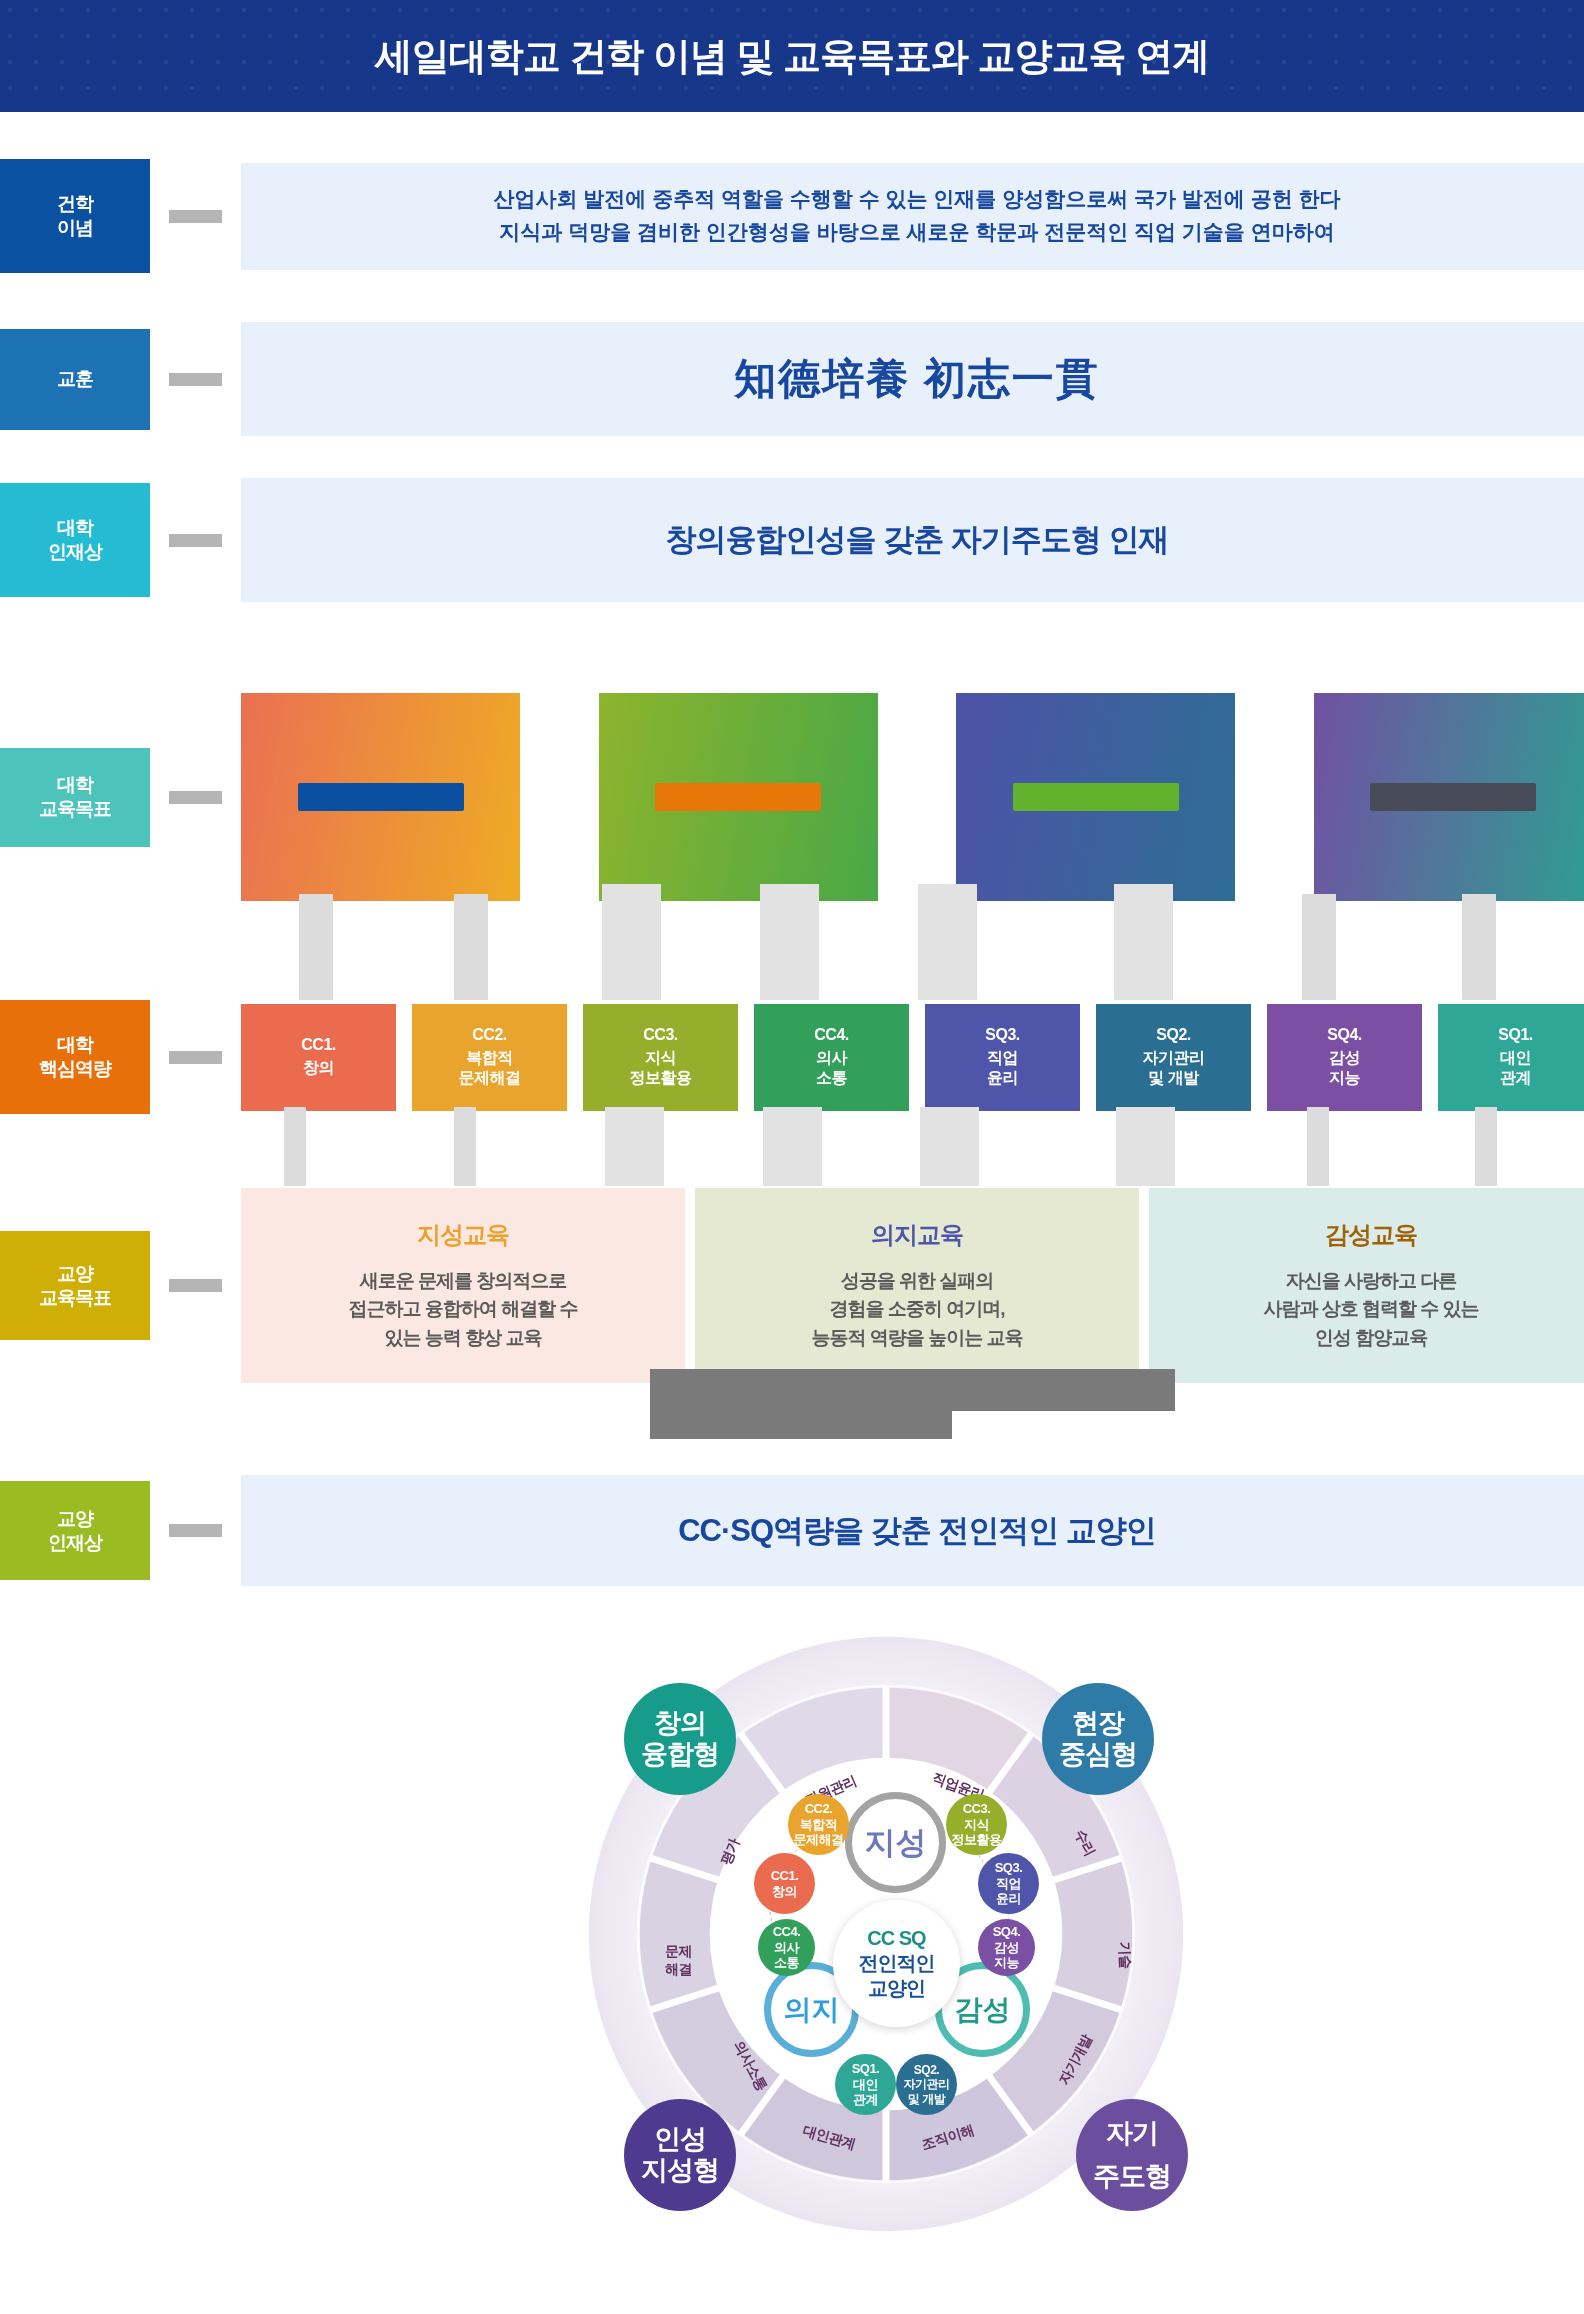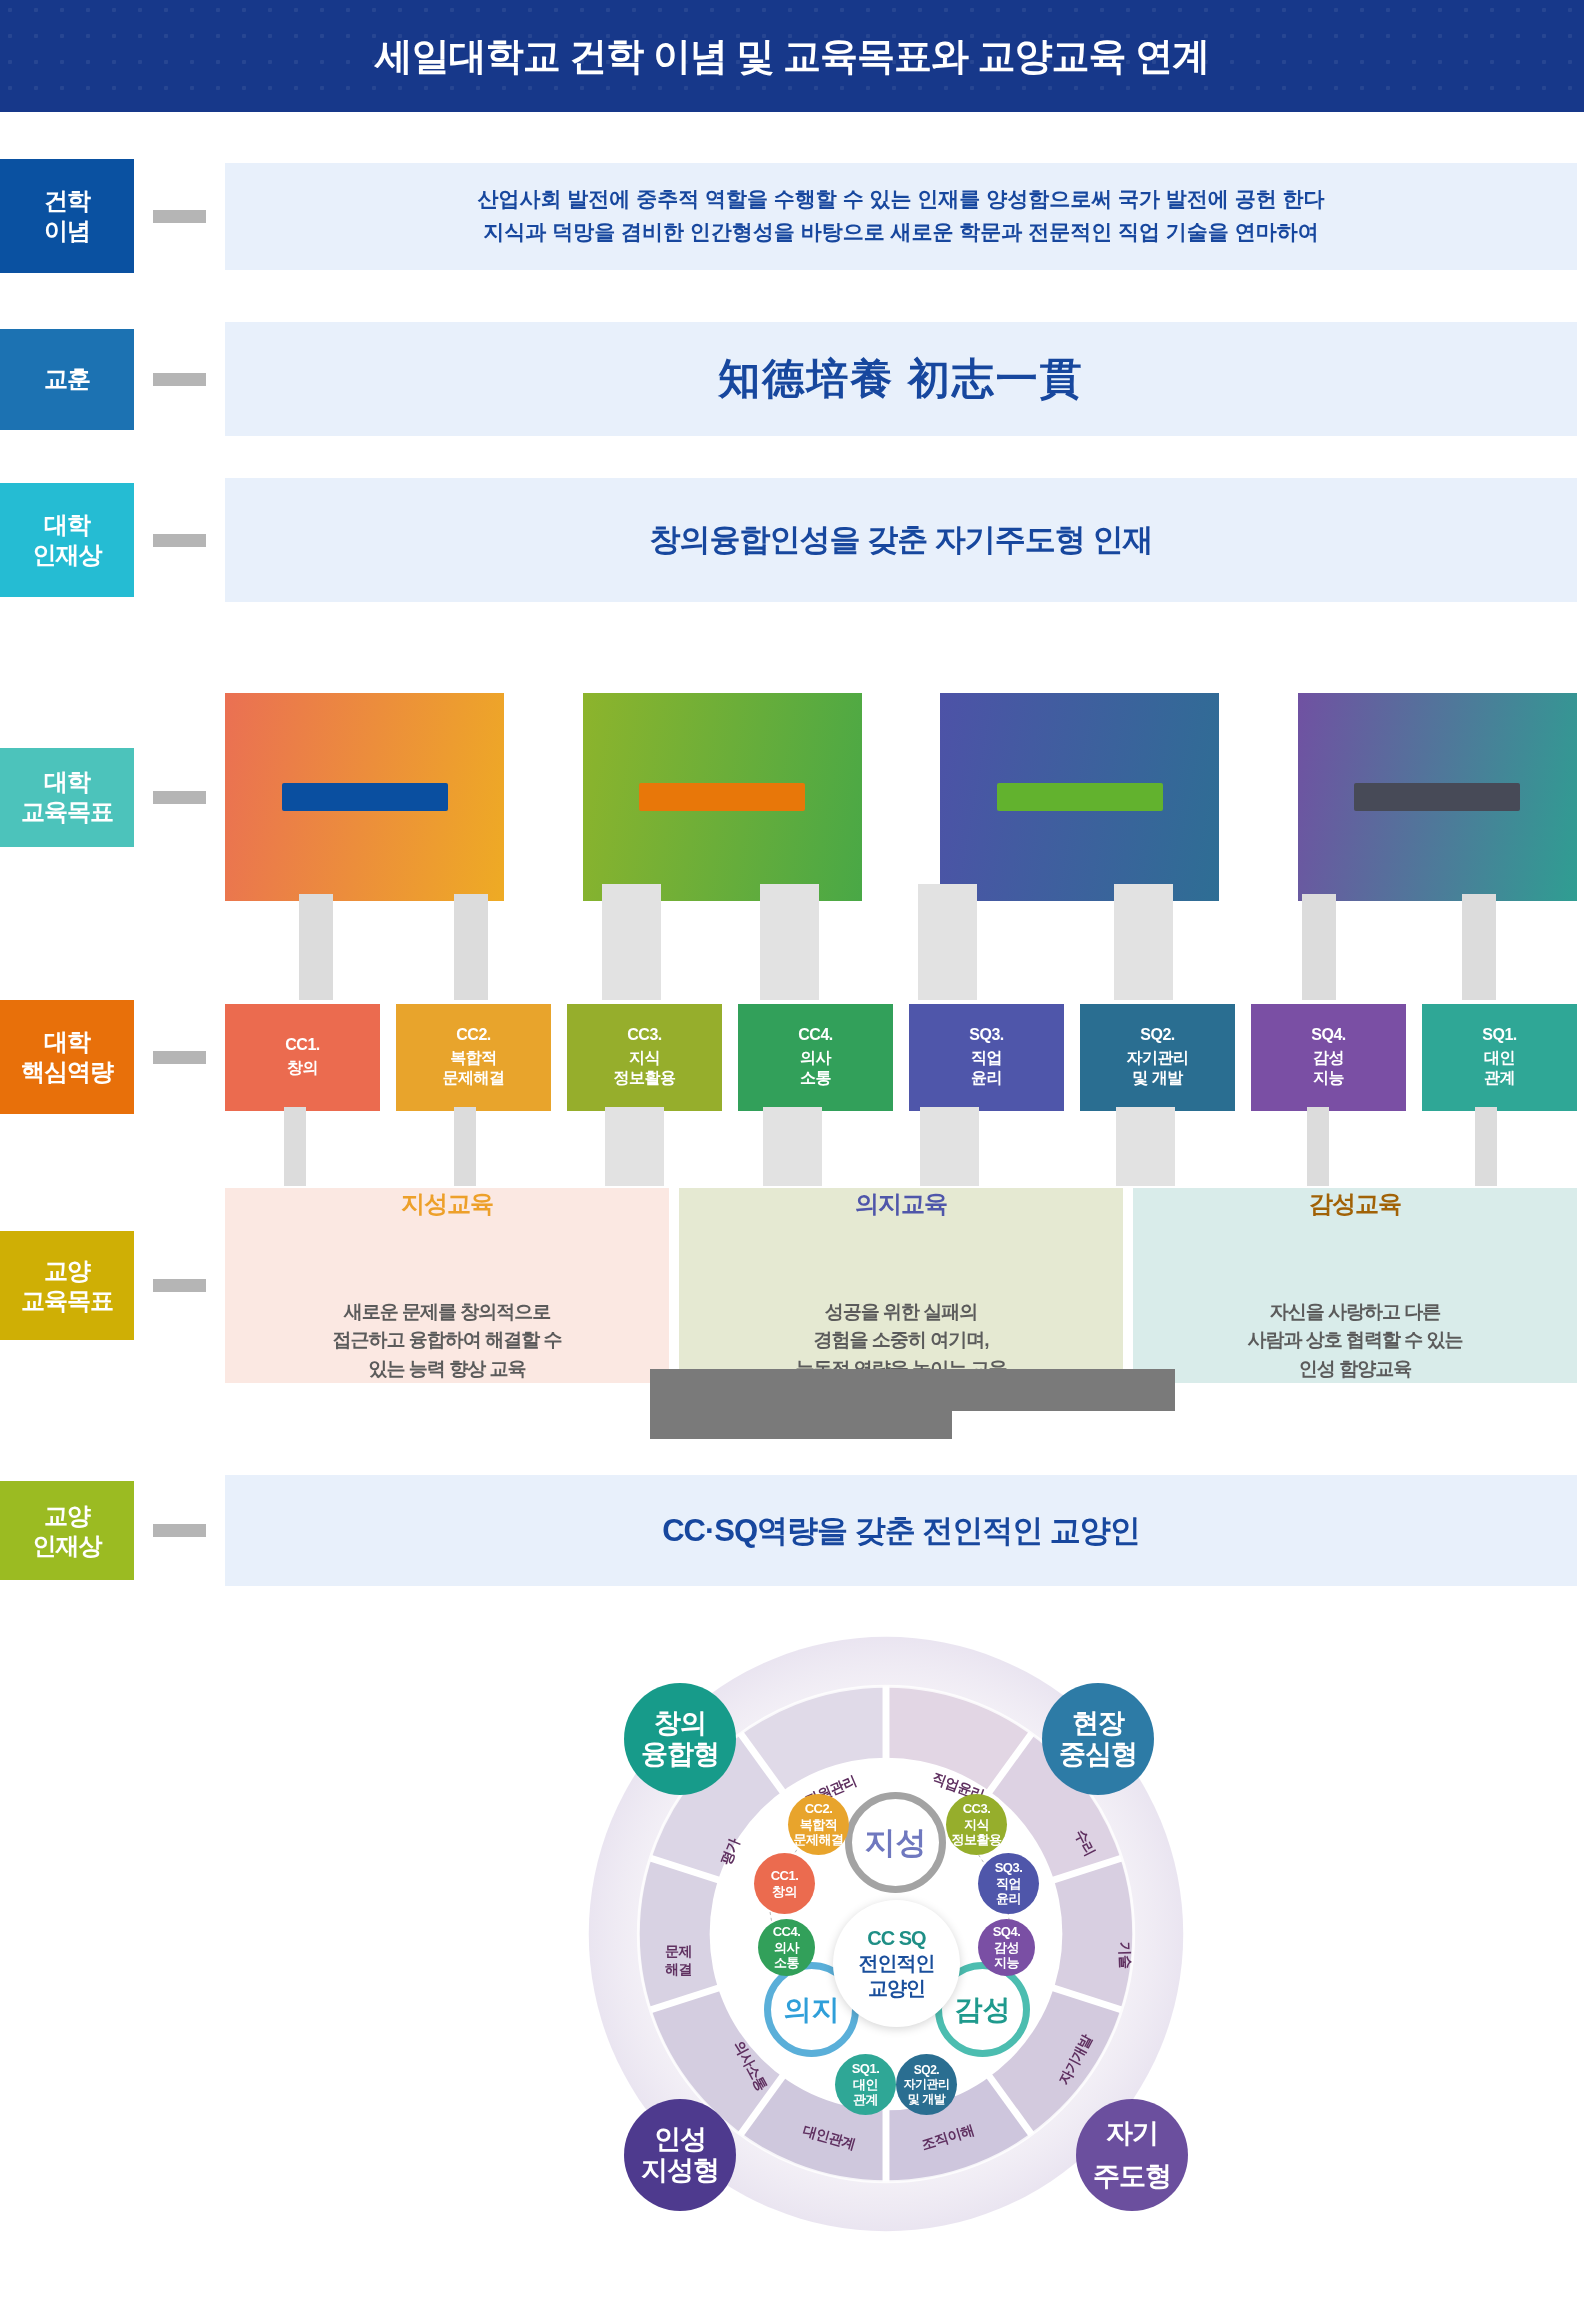--- a/index.html
+++ b/index.html
@@ -33,27 +33,27 @@
     text-align: center;
   }
 
   
   .row {
     position: absolute;
     display: flex;
     align-items: center;
   }
   .side-label {
-    width: 134px;
+    width: 150px;
     display: flex;
     align-items: center;
     justify-content: center;
     color: #ffffff;
     font-weight: bold;
-    font-size: 24px;
+    font-size: 19px;
     line-height: 1.25;
     text-align: center;
     letter-spacing: -1px;
     flex: 0 0 auto;
   }
   .connector {
     width: 53px;
     height: 13px;
     background: #b5b5b5;
     margin-left: 19px;
@@ -169,21 +169,21 @@
     display: flex;
     gap: 10px;
     flex: 0 0 auto;
   }
   .liberal-card {
     width: 445px;
     height: 195px;
     display: flex;
     flex-direction: column;
     align-items: center;
-    justify-content: space-between;
+    justify-content: center;
     text-align: center;
   }
   .liberal-title {
     font-size: 24px;
     font-weight: bold;
     margin-bottom: 16px;
     letter-spacing: -1px;
   }
   .liberal-desc {
     font-size: 19px;

